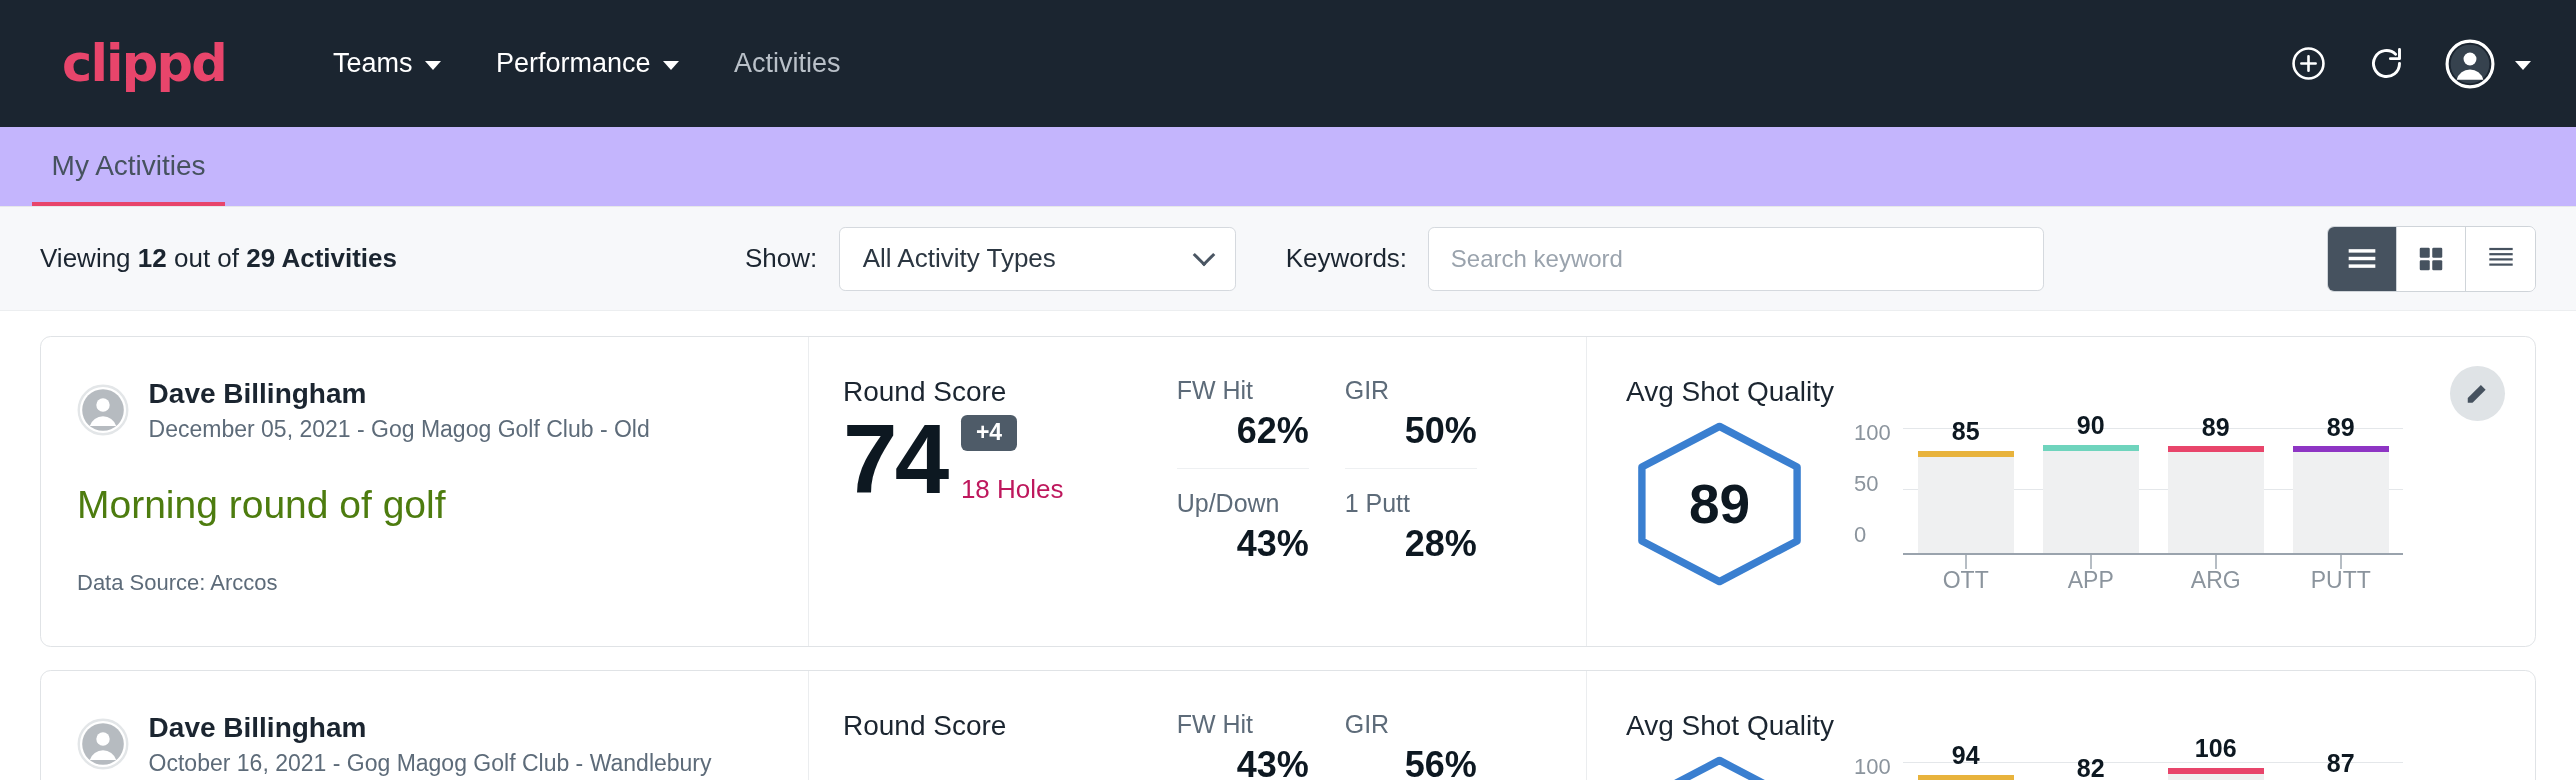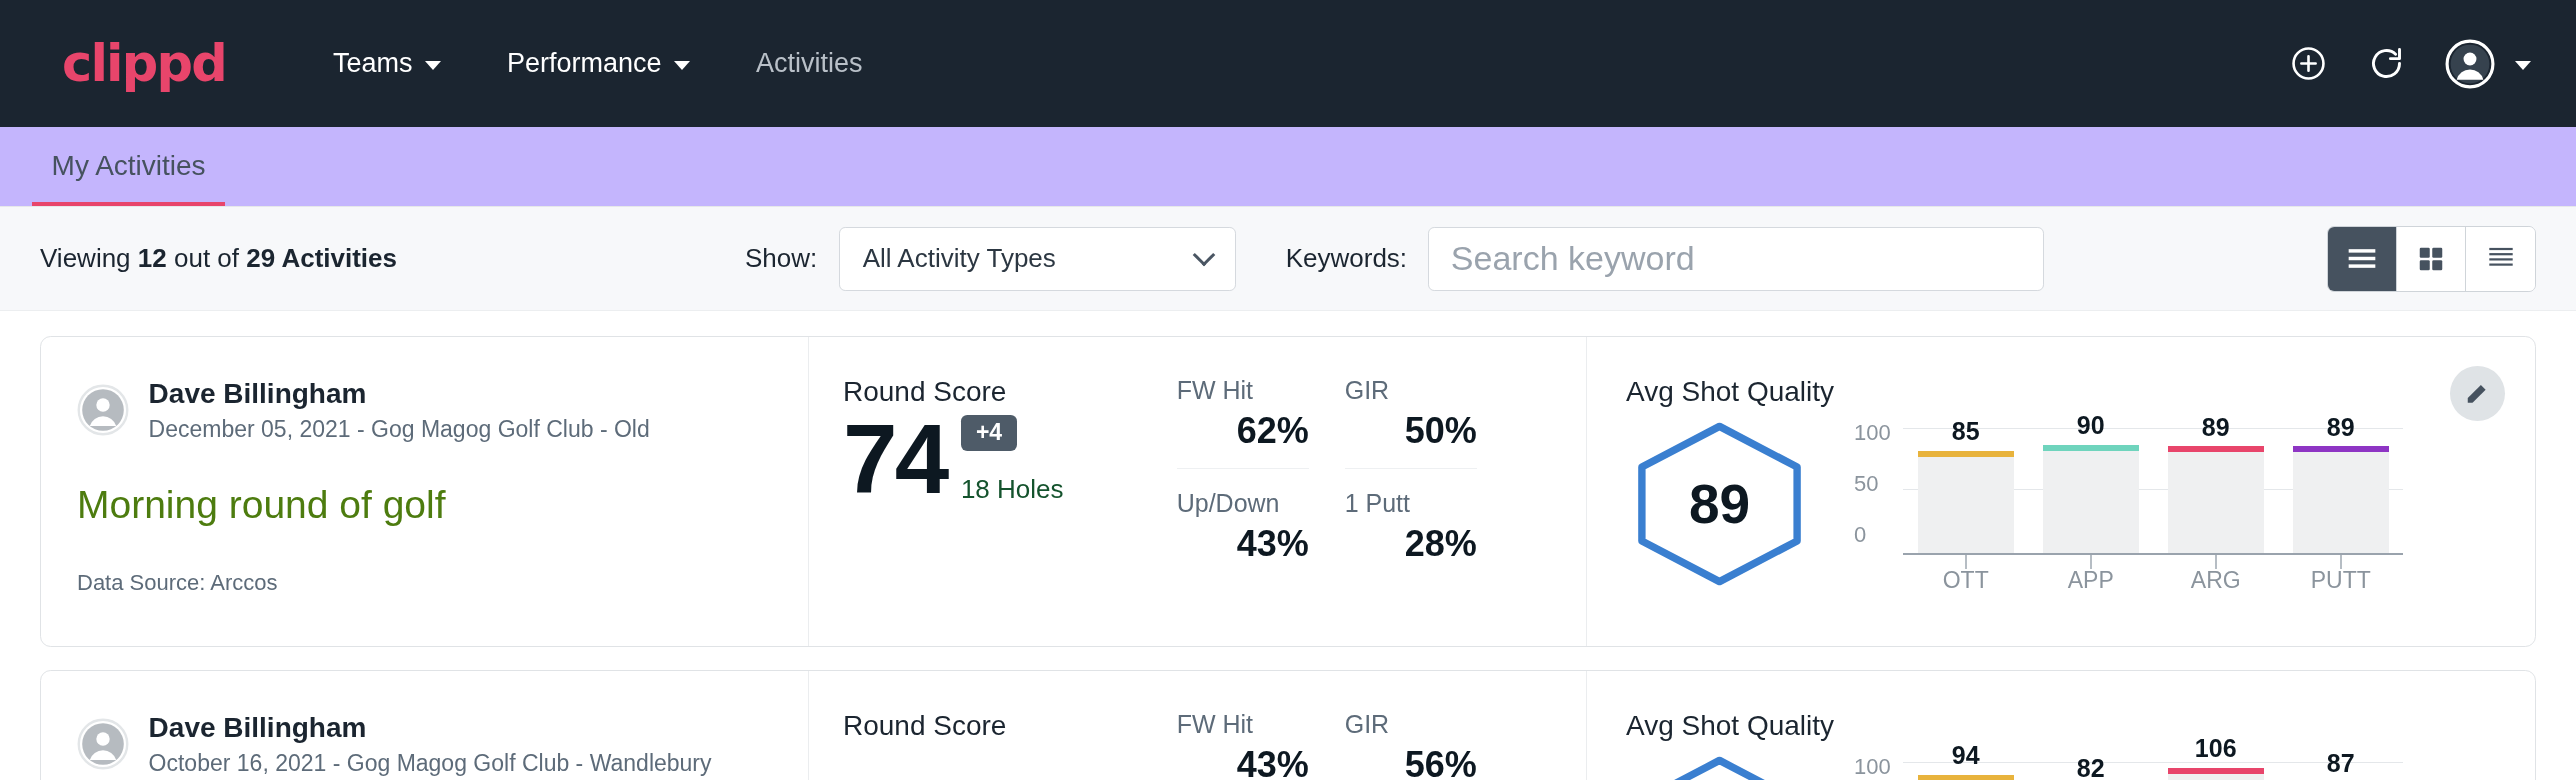--- a/index.html
+++ b/index.html
@@ -20,21 +20,21 @@
   }
   .logo {
     font-size: 51px;
     font-weight: bold;
     color: #e8456b;
     letter-spacing: -1.8px;
     margin-right: 80px;
     line-height: 1;
     font-family: "DejaVu Sans", sans-serif;
   }
-  .nav-links { display: flex; align-items: center; gap: 12px; }
+  .nav-links { display: flex; align-items: center; gap: 1px; }
   .nav-item {
     display: flex; align-items: center; gap: 12.5px;
     color: #ffffff; font-size: 27px;
     padding: 9px 27px; cursor: pointer;
   }
   .nav-item.muted { color: #b9c0c8; }
   .caret {
     width: 0; height: 0;
     border-left: 8px solid transparent;
     border-right: 8px solid transparent;
@@ -85,21 +85,21 @@
     border-right: 3.6px solid #4a5663; border-bottom: 3.6px solid #4a5663;
     transform: rotate(45deg); margin-top: -7.1px;
   }
   .search-box {
     width: 616px; height: 64px;
     background: #ffffff; border: 0.9px solid #d5d9de; border-radius: 6.2px;
     display: flex; align-items: center; padding: 0 21.4px;
   }
   .search-box input {
     border: none; outline: none; width: 100%;
-    font-size: 34px; color: #737373;
+    font-size: 24px; color: #737373;
     font-family: "Liberation Sans", sans-serif;
     background: transparent;
   }
   .search-box input::placeholder { color: #9aa3ad; }
   .view-toggle {
     margin-left: auto; display: flex;
     border: 0.9px solid #cfd4d9; border-radius: 7.1px; overflow: hidden;
   }
   .vt-btn {
     width: 69px; height: 64px;
@@ -128,21 +128,21 @@
   
   .col-score { width: 357px; padding: 39px 0 0 34px; }
   .sec-label { font-size: 28px; color: #1b2530; }
   .score-row { display: flex; align-items: center; margin-top: 5.4px; }
   .score-num { font-size: 98px; font-weight: bold; color: #0d1821; line-height: 0.95; letter-spacing: -2.7px; }
   .score-right { display: flex; flex-direction: column; align-items: flex-start; margin-left: 14.3px; }
   .score-badge {
     background: #4e5b68; color: #ffffff; font-size: 23px; font-weight: bold;
     border-radius: 6.2px; padding: 4.5px 15px; margin-bottom: 23px;
   }
-  .holes { font-size: 26px; color: #14532d; }
+  .holes { font-size: 26px; color: #be185d; }
 
   
   .col-stats { width: 420px; padding: 39px 0 0 10.7px; }
   .stat-grid { display: grid; grid-template-columns: 132px 132px; column-gap: 36px; }
   .stat-cell { padding-bottom: 5.4px; }
   .stat-cell.top { border-bottom: 1.8px solid #eef0f2; margin-bottom: 19.6px; padding-bottom: 16px; }
   .stat-lbl { font-size: 25px; color: #5d6b79; }
   .stat-val { font-size: 36px; font-weight: bold; color: #0d1821; margin-top: 5.4px; text-align: right; }
 
   

